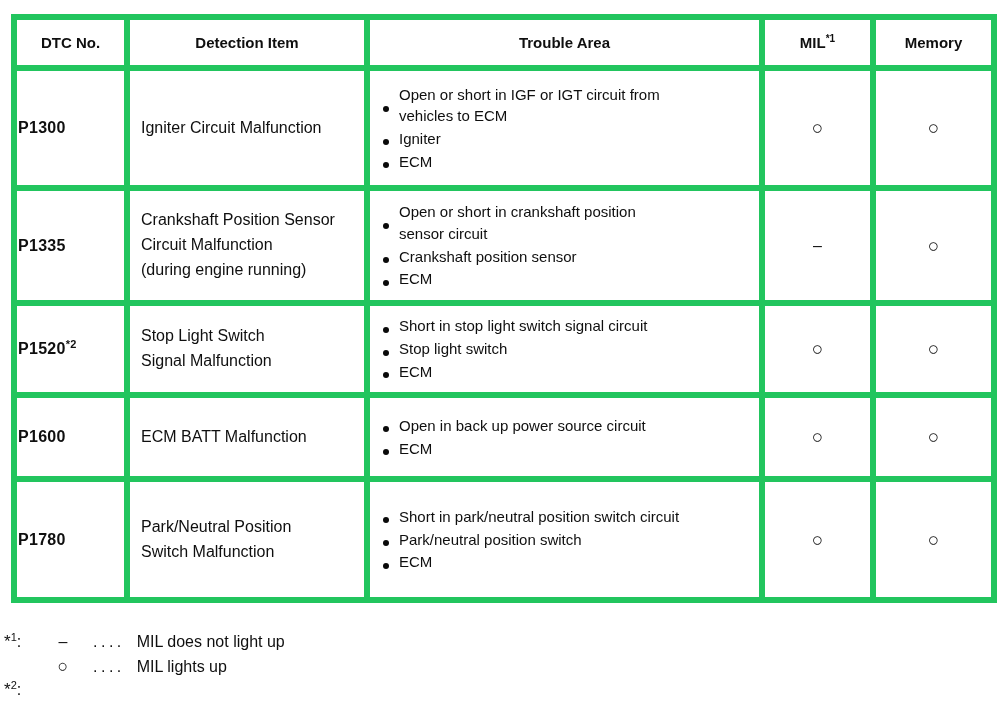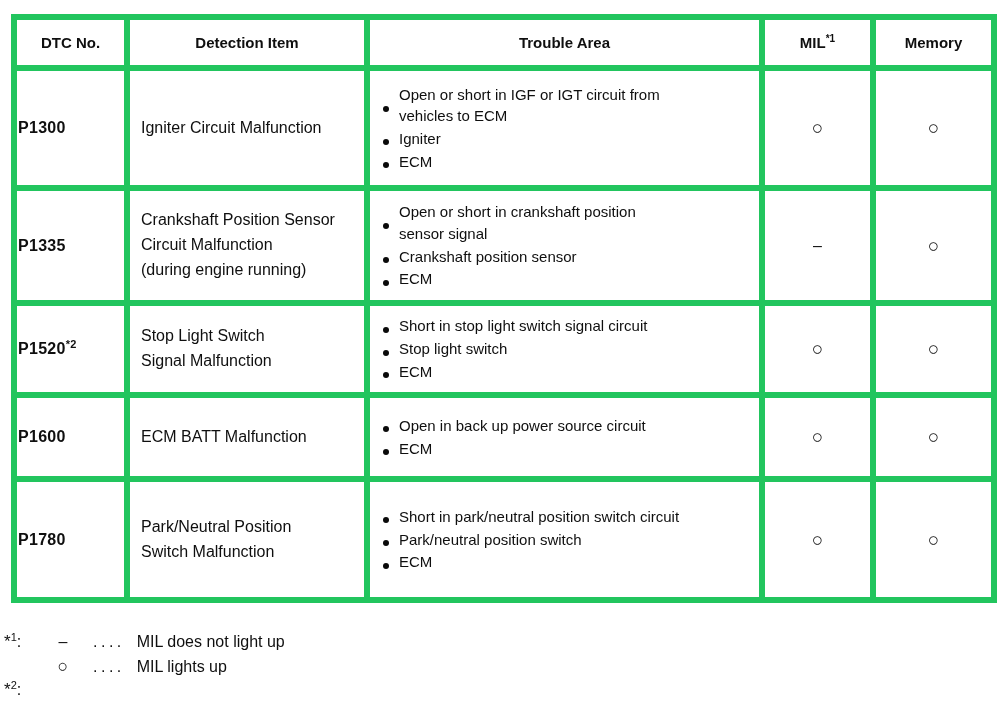--- a/index.html
+++ b/index.html
@@ -95,21 +95,21 @@
         <td class="item-cell">
           <div>Crankshaft Position Sensor</div>
           <div>Circuit Malfunction</div>
           <div>(during engine running)</div>
         </td>
         <td class="trouble-cell">
           <div class="bullet-item">
             <span class="bullet"></span>
             <span class="bullet-text">
               <div>Open or short in crankshaft position</div>
-              <div>sensor signal</div>
+              <div>sensor circuit</div>
             </span>
           </div>
           <div class="bullet-item">
             <span class="bullet"></span>
             <span class="bullet-text">
               <div>Crankshaft position sensor</div>
             </span>
           </div>
           <div class="bullet-item">
             <span class="bullet"></span>

